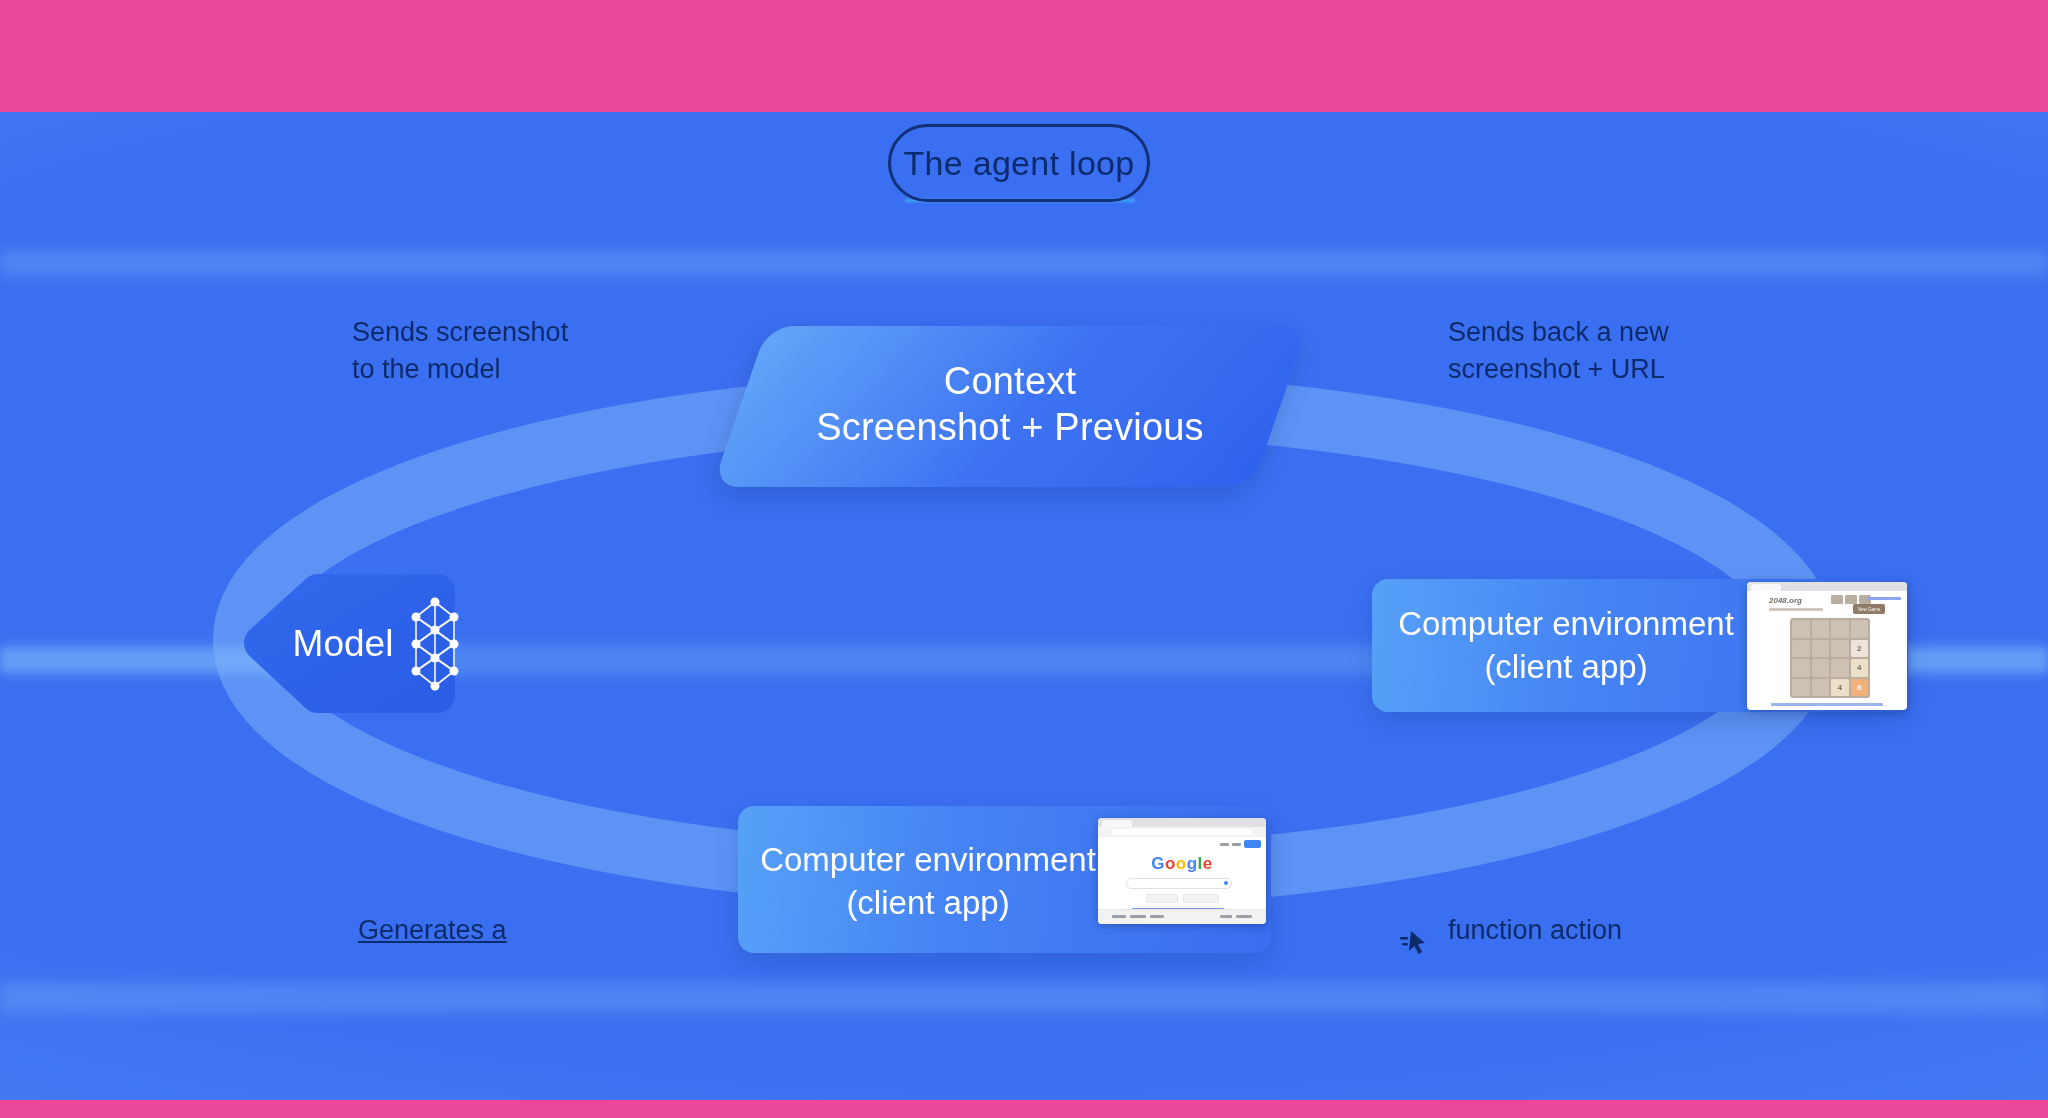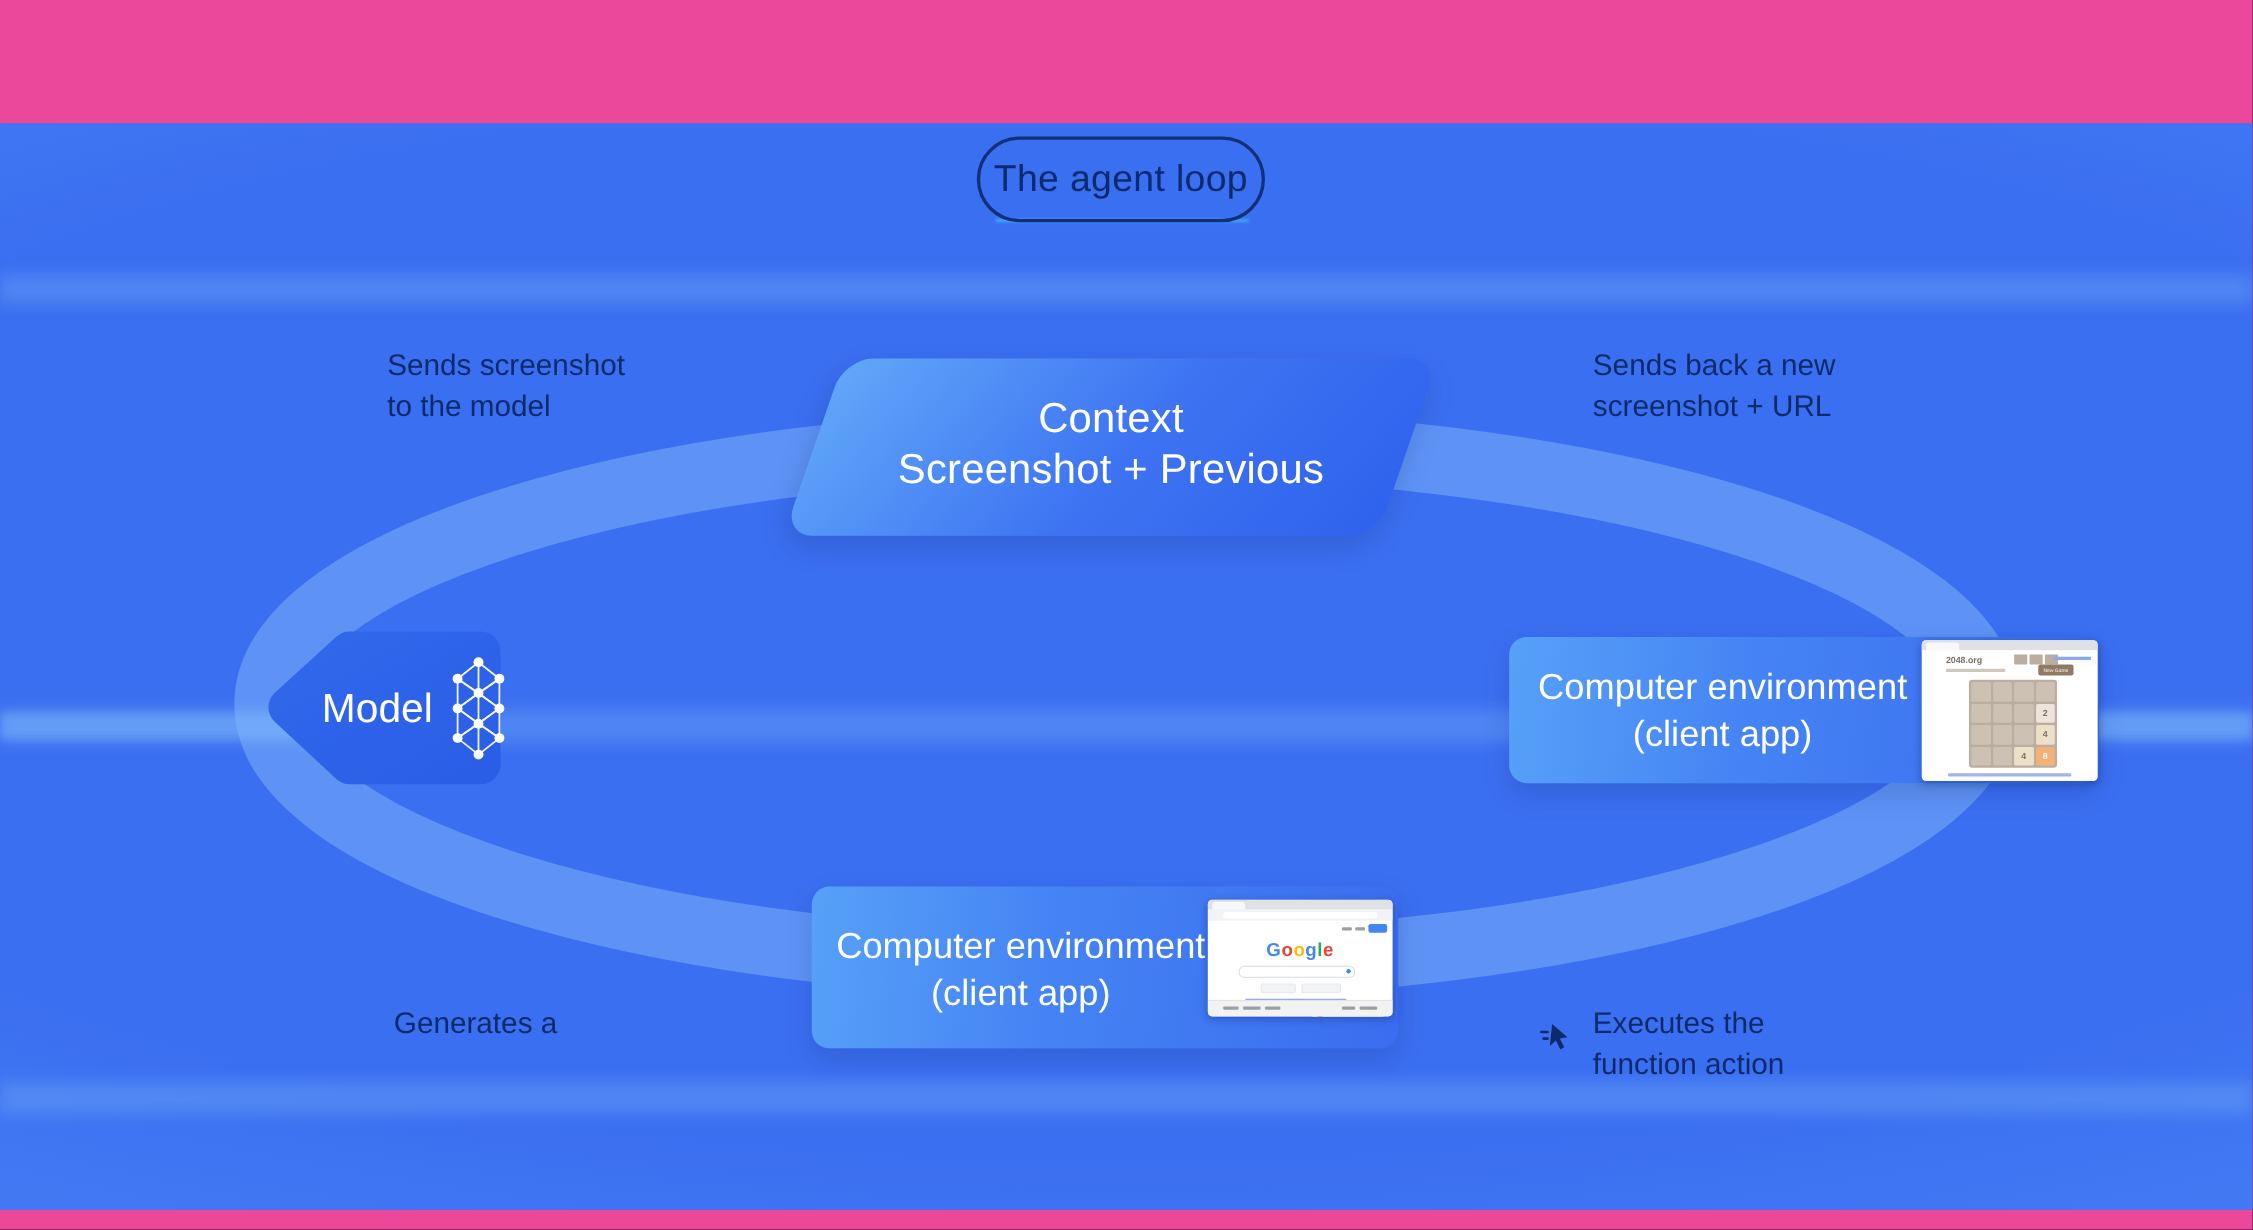--- a/index.html
+++ b/index.html
@@ -43,36 +43,36 @@
   .env-right{left:1372px;top:579px;width:536px;height:133px;}
   .env-bottom{left:738px;top:806px;width:533px;height:147px;}
   .env-text{position:absolute;text-align:center;color:#fff;font-size:33px;line-height:43px;font-weight:400;}
   .env-text.r{left:1386px;top:602px;width:360px;}
   .env-text.b{left:748px;top:838px;width:360px;}
 
   
   .arc-label{position:absolute;text-align:left;color:#0D2B6B;font-size:27px;line-height:37px;font-weight:500;}
   .lbl-tl{left:352px;top:314px;width:280px;}
   .lbl-tr{left:1448px;top:314px;width:280px;}
-  .lbl-bl{left:358px;top:912px;width:270px;}
+  .lbl-bl{left:358px;top:912px;width:270px;text-decoration:underline;}
   .lbl-br{left:1448px;top:912px;width:270px;}
   .cursor-ic{position:absolute;left:1398px;top:925px;width:34px;height:34px;}
 
   
   .mini{position:absolute;background:#fff;border-radius:4px;overflow:hidden;
         box-shadow:0 2px 8px rgba(10,30,90,0.35);}
   .mini-2048{left:1747px;top:582px;width:160px;height:128px;}
   .mini-google{left:1098px;top:818px;width:168px;height:106px;}
   .chrome-tabs{height:9px;background:#dfe1e5;position:relative;}
   .chrome-tab{position:absolute;left:4px;top:2px;width:30px;height:7px;background:#f7f8f9;border-radius:3px 3px 0 0;}
   .chrome-url{height:10px;background:#f1f3f4;position:relative;}
   .url-pill{position:absolute;left:14px;top:2px;right:14px;height:6px;background:#fff;border-radius:3px;}
 
   
-  .g2048-head{position:relative;height:22px;}
+  .g2048-head{position:relative;height:22px;font-style:italic;}
   .g2048-title{position:absolute;left:22px;top:5px;font-size:8px;font-weight:bold;color:#776e65;}
   .score-box{position:absolute;top:4px;width:12px;height:9px;background:#bbada0;border-radius:1px;}
   .g2048-link{position:absolute;right:6px;top:3px;width:34px;height:3px;background:#8aa7f0;border-radius:1px;}
   .g2048-sub{position:absolute;left:22px;top:26px;width:54px;height:3px;background:#cfc8bf;border-radius:1px;}
   .newgame-btn{position:absolute;right:22px;top:22px;width:32px;height:10px;background:#8f7a66;border-radius:2px;
         color:#f9f6f2;font-size:4.5px;display:flex;align-items:center;justify-content:center;}
   .game-grid{position:absolute;left:43px;top:36px;width:80px;height:80px;background:#bbada0;border-radius:3px;
         display:grid;grid-template-columns:repeat(4,1fr);grid-template-rows:repeat(4,1fr);gap:2px;padding:2px;box-sizing:border-box;}
   .g-cell{background:#cdc1b4;border-radius:1.5px;display:flex;align-items:center;justify-content:center;
         font-size:8px;font-weight:bold;color:#776e65;}
@@ -262,21 +262,20 @@
     <div>to the model</div>
   </div>
   <div class="arc-label lbl-tr">
     <div>Sends back a new</div>
     <div>screenshot + URL</div>
   </div>
   <div class="arc-label lbl-bl">
     <div>Generates a</div>
   </div>
   <div class="arc-label lbl-br">
-    <div>Executes the</div>
     <div>function action</div>
   </div>
   <svg class="cursor-ic" viewBox="0 0 34 34">
     <g fill="#0D2B6B">
       <path d="M13 6 L27 18 L20 19 L24 27 L20.5 29 L16.5 21 L11 26 Z"></path>
       <rect x="2" y="12" width="8" height="2.4" rx="1.2"></rect>
       <rect x="4" y="18" width="6" height="2.4" rx="1.2"></rect>
     </g>
   </svg>
 

